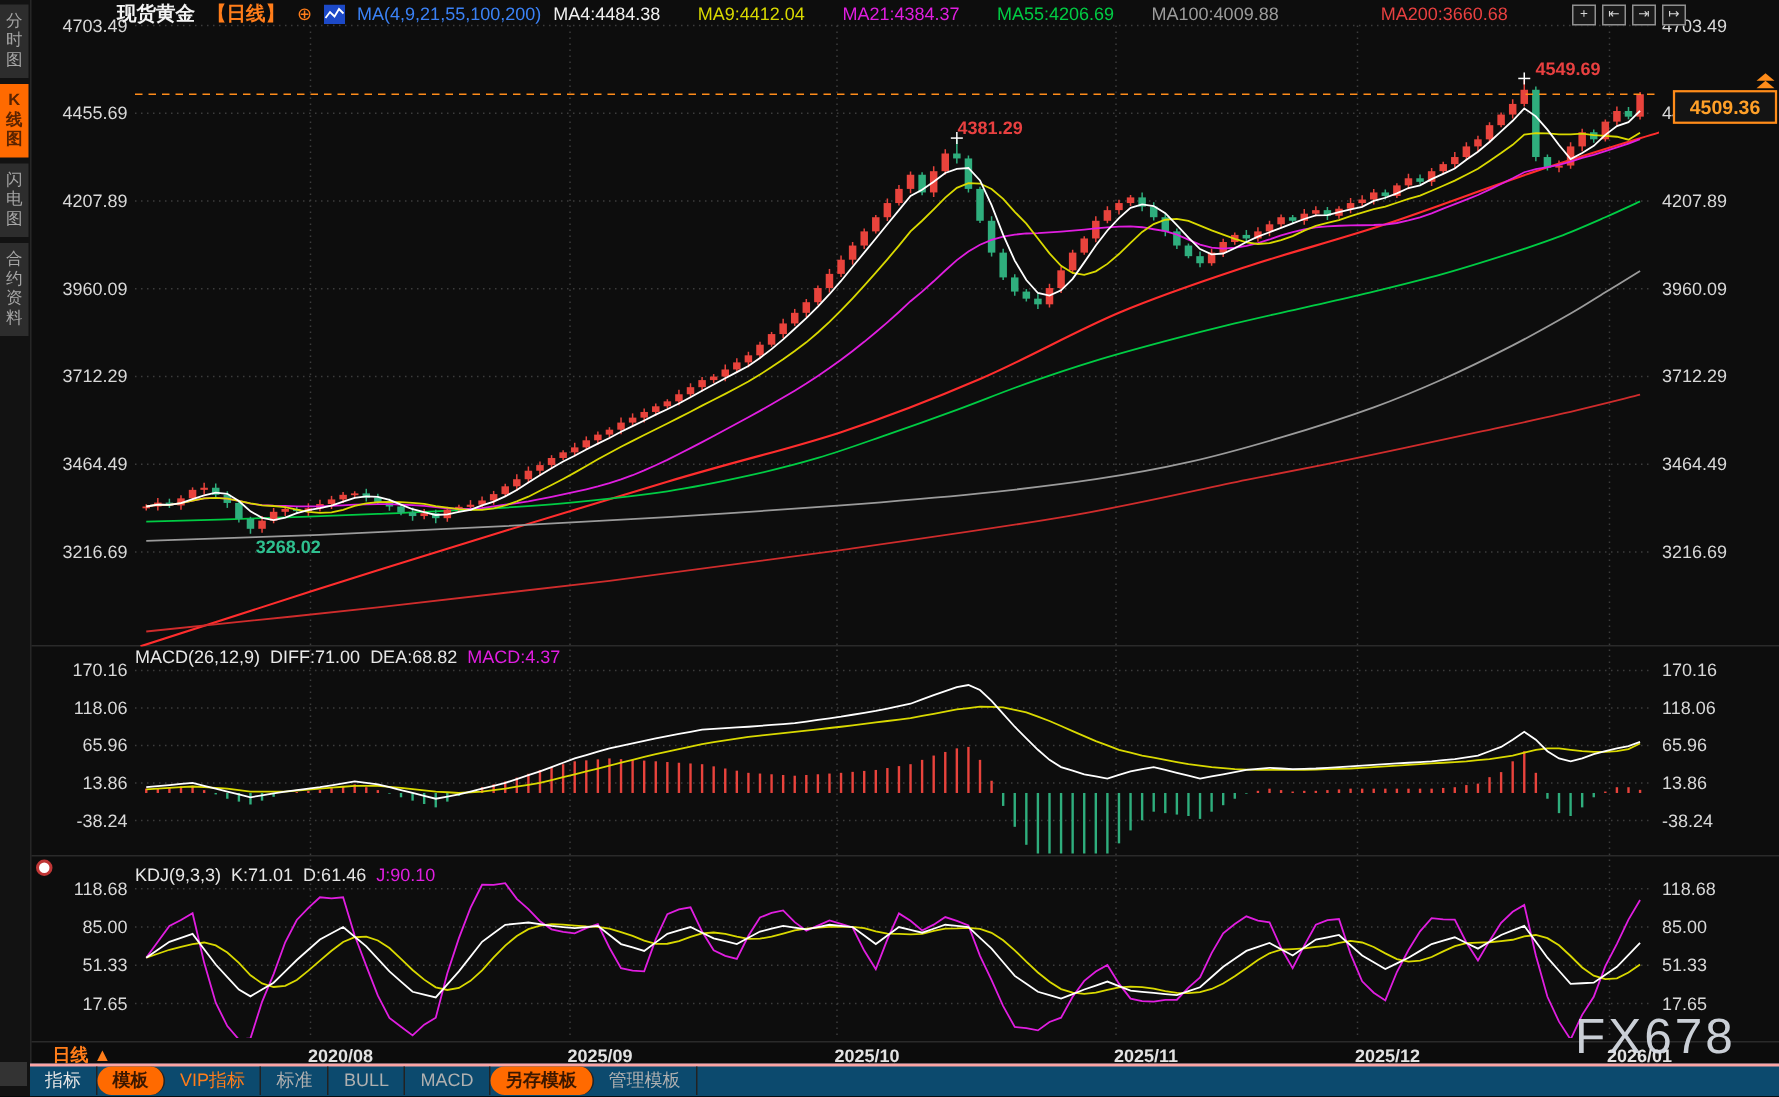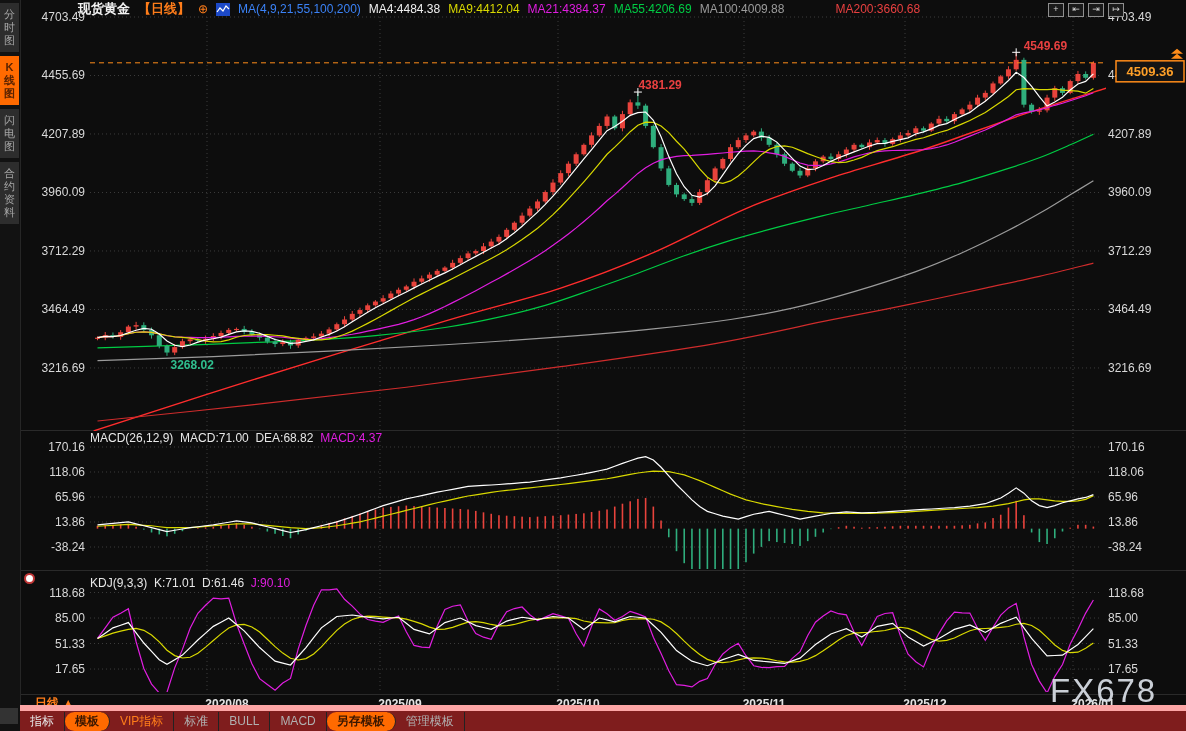--- a/index.html
+++ b/index.html
@@ -31,22 +31,22 @@
             border-radius:50%;background:#fff;z-index:4;}
   
   svg.chart{position:absolute;left:0;top:0;z-index:2;}
   
   .date-row{position:absolute;left:20px;right:0;top:694px;height:17px;background:#0c0c0c;
             border-top:1px solid #2a2a2a;z-index:5;}
   .date-period{position:absolute;left:15px;top:0;color:#ff7d1a;font-weight:bold;font-size:12px;}
   .month-label{position:absolute;top:2px;transform:translateX(-50%);color:#e2e2e2;
                font-weight:bold;font-size:12px;}
   
-  .toolbar{position:absolute;left:20px;right:0;bottom:0;height:20px;background:#7f1d1d;
-           border-top:6px solid #fca5a5;display:flex;align-items:flex-end;font-size:12px;z-index:6;}
+  .toolbar{position:absolute;left:20px;right:0;bottom:0;height:20px;background:#0c4a6e;
+           border-top:2px solid #fca5a5;display:flex;align-items:flex-start;font-size:12px;z-index:6;}
   .tb-tab{padding:0 10px;line-height:19px;color:#e6e6e6;cursor:pointer;border-right:1px solid #222;}
   .tb-tab.active{background:#ff6a00;color:#3a1700;font-weight:bold;border-radius:10px;}
   .tb-tab.orange{color:#ff7d1a;font-weight:normal;}
   .tb-tab.dim{color:#b0b0b0;}
   .tb-corner{position:absolute;left:0;bottom:7px;width:18px;height:16px;background:#333;z-index:7;}
   .watermark{position:absolute;left:1050px;top:672px;font-size:33px;color:#d9dee6;opacity:.93;
              letter-spacing:2px;z-index:7;}
 </style>
 </head>
 <body>
@@ -81,40 +81,40 @@
     <span class="symbol">现货黄金</span>
     <span class="period">【日线】</span>
     <span class="expand">⊕</span>
     <span class="mini-chart">
       <svg width="14" height="13">
           <rect x="0" y="0" width="14" height="13" fill="#1c49c8"></rect>
       <polyline points="1,9 4,5 7,8 10,3 13,6" fill="none" stroke="#ffffff" stroke-width="1.2"></polyline>
         </svg>
     </span>
     <span class="ma-title">MA(4,9,21,55,100,200)</span>
-    <span id="ma-values" style="display: inline-flex; gap: 8px; align-items: center;">
+    <span id="ma-values" style="display: inline-flex; gap: 25px; align-items: center;">
         <span class="ma-item" style="color: rgb(240, 240, 240);">MA4:4484.38</span>
         <span class="ma-item" style="color: rgb(217, 217, 0);">MA9:4412.04</span>
         <span class="ma-item" style="color: rgb(224, 30, 224);">MA21:4384.37</span>
         <span class="ma-item" style="color: rgb(0, 204, 68);">MA55:4206.69</span>
         <span class="ma-item" style="color: rgb(155, 155, 155);">MA100:4009.88</span>
         <span class="ma-item" style="color: rgb(232, 64, 64); margin-left: 43px;">MA200:3660.68</span>
       </span>
   </div>
 
   <div class="winicons" id="winicons">
       <span class="winicon">+</span>
       <span class="winicon">⇤</span>
       <span class="winicon">⇥</span>
       <span class="winicon">↦</span>
     </div>
 
   <div class="panel-title" style="top:431px;">
     <span class="pt-w"><span>MACD(26,12,9)</span>&nbsp;
-    <span>MACD:71.00</span></span>&nbsp;
+    <span>DIFF:71.00</span></span>&nbsp;
     <span class="pt-y">DEA:68.82</span>&nbsp;
     <span class="pt-m">MACD:4.37</span>
   </div>
 
   <div class="kdj-gear"></div>
 
   <div class="panel-title" style="top:576px;text-align:right;">
     <span class="pt-w"><span>KDJ(9,3,3)</span>&nbsp;
     <span>K:71.01</span></span>&nbsp;
     <span class="pt-y">D:61.46</span>&nbsp;

